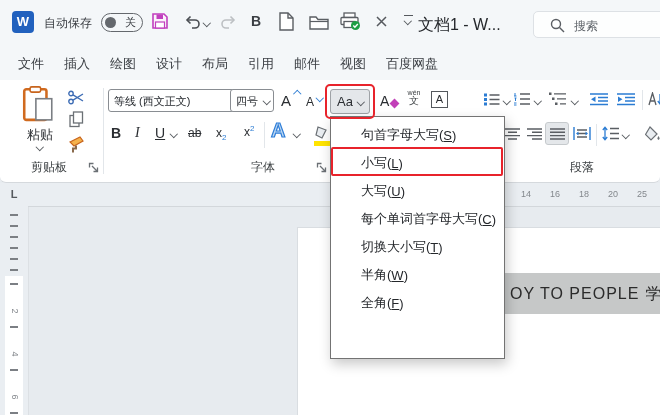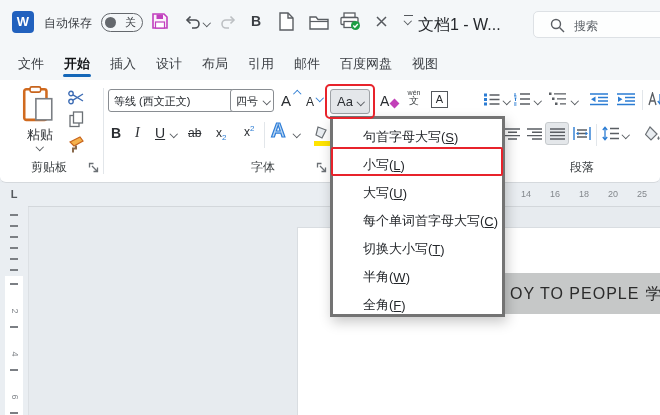--- a/index.html
+++ b/index.html
@@ -62,21 +62,21 @@
   .vruler-white { position:absolute; left:5px; top:93px; width:18px; height:139px; background:#FFFFFF; }
   .vdash { position:absolute; left:10px; width:8px; height:2px; background:#7B7F84; }
   .vnum { position:absolute; left:8px; width:12px; height:12px; font-size:9px; color:#83878C; transform:rotate(90deg); text-align:center; }
   .canvas { position:absolute; left:28px; top:207px; width:632px; height:208px; background:#E7EBEF; border-left:1px solid #DCE0E4; }
   .page { position:absolute; left:268px; top:20px; width:400px; height:200px; background:#FFFFFF; border-left:1px solid #D9DDE1; border-top:1px solid #D9DDE1; }
   .selection { position:absolute; left:172px; top:45px; width:200px; height:41px; background:#C6C8C8; line-height:41px; white-space:nowrap; }
   .sel-latin { margin-left:40px; font-size:16px; letter-spacing:1px; color:#2B2B2B; }
   .sel-cjk { margin-left:6px; font-size:16px; color:#2B2B2B; }
 
   
-  .case-menu { position:absolute; left:330px; top:116px; width:175px; height:201px; background:#fff; border:3px solid #737373; box-shadow:2px 5px 12px rgba(0,0,0,.22); z-index:40; padding-top:4px; }
+  .case-menu { position:absolute; left:330px; top:116px; width:175px; height:243px; background:#fff; border:1px solid #737373; box-shadow:2px 5px 12px rgba(0,0,0,.22); z-index:40; padding-top:4px; }
   .menu-item { height:28px; padding-left:30px; display:flex; align-items:center; font-size:13px; color:#24272B; white-space:nowrap; }
   .menu-item u { text-decoration:underline; }
 
   svg { display:block; }
 </style>
 </head>
 <body>
 
 <div class="titlebar">
   <div class="word-logo">W</div>
@@ -141,28 +141,28 @@
     <svg width="15" height="15" viewBox="0 0 15 15">
       <circle cx="6" cy="6" r="4.5" fill="none" stroke="#5A5E63" stroke-width="1.4"></circle>
       <path d="M9.5 9.5 L14 14" stroke="#5A5E63" stroke-width="1.4"></path>
     </svg>
     <span>搜索</span>
   </div>
 </div>
 
 <div class="tabs-row">
   <div class="tab">文件</div>
-  <div class="tab active">开始</div>
   <div class="tab">插入</div>
+  <div class="tab">绘图</div>
   <div class="tab">设计</div>
   <div class="tab">布局</div>
   <div class="tab">引用</div>
   <div class="tab">邮件</div>
+  <div class="tab">视图</div>
   <div class="tab">百度网盘</div>
-  <div class="tab">视图</div>
 </div>
 
 <div class="ribbon"></div>
 
 <div class="abs" style="left:22px;top:86px;">
   <svg width="32" height="36" viewBox="0 0 30 34">
     <rect x="2" y="3" width="21" height="29" rx="2" fill="#fff" stroke="#D06A1F" stroke-width="2.4"></rect>
     <rect x="7.5" y="0.8" width="10" height="5" rx="1.5" fill="#fff" stroke="#C8641C" stroke-width="1.5"></rect>
     <rect x="13" y="12" width="15" height="20" fill="#fff" stroke="#7A7E83" stroke-width="1.5"></rect>
   </svg>

